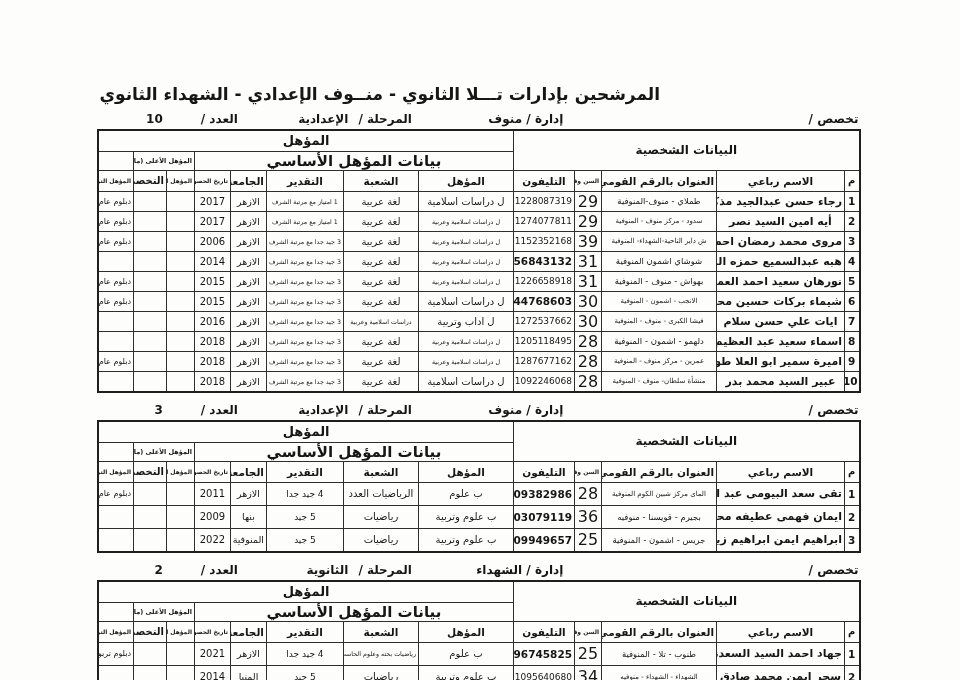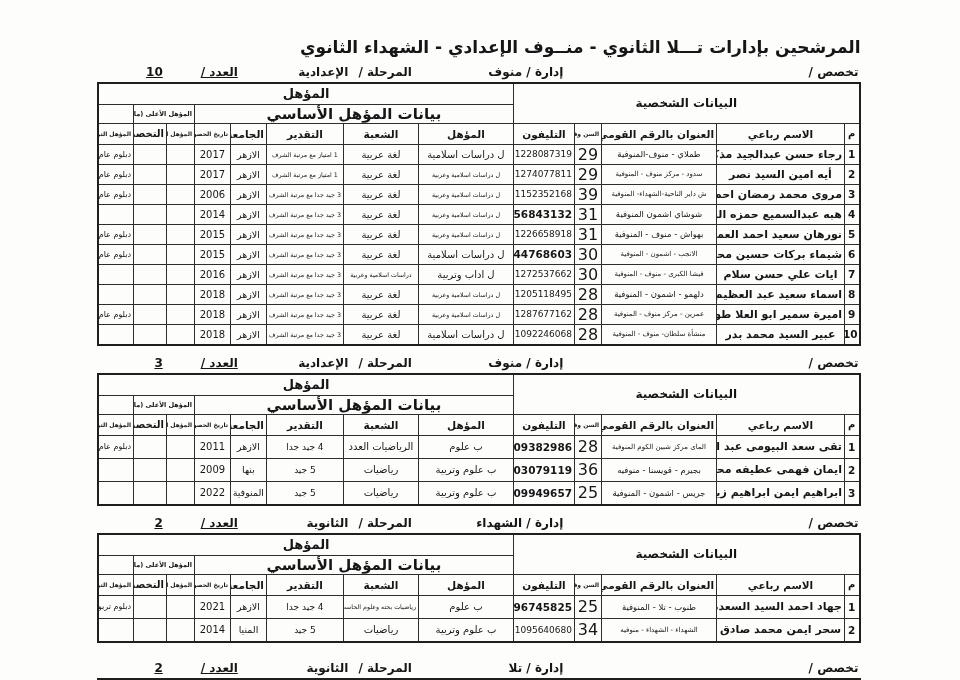--- a/index.html
+++ b/index.html
@@ -4,38 +4,39 @@
 <style>
   html,body{margin:0;padding:0;}
   body{
     width:960px;height:680px;overflow:hidden;
     background:#fdfdfc;color:#161616;
     font-family:"DejaVu Sans", sans-serif;
     -webkit-font-smoothing:antialiased;
   }
   .page{width:761px;margin:0 auto;padding-top:36px;}
   .doc-title{
-    text-align:right;font-weight:700;font-size:17px;line-height:1.35;
+    text-align:left;font-weight:700;font-size:17px;line-height:1.35;
     letter-spacing:.2px;
+    margin-top:47px;
   }
   .doc-subtitle{
     text-align:center;font-weight:700;font-size:13px;margin-top:4px;
   }
   
   .sec{margin-top:10px;}
   .sec-0{margin-top:6px;}
   .sec-3{margin-top:18px;}
   .info{
     display:flex;align-items:baseline;font-weight:700;font-size:12px;
     padding:0 2px;margin-bottom:3px;
   }
   .i-spec{flex:0 0 39%;}
   .i-admin{flex:0 0 20%;}
   .i-stage{flex:0 0 23%;text-align:right;}
-  .i-count{flex:0 0 18%;text-decoration:underline;}
+  .i-count{flex:0 0 18%;}
   .i-stage .val{margin-right:10px;}
   .i-count .val{margin-right:38px;}
   
   table.cand{
     border-collapse:collapse;table-layout:fixed;width:100%;
     border:2px solid #1f1f1f;
   }
   table.cand td{
     border:1px solid #2e2e2e;text-align:center;vertical-align:middle;
     padding:0 2px;overflow:hidden;white-space:nowrap;

